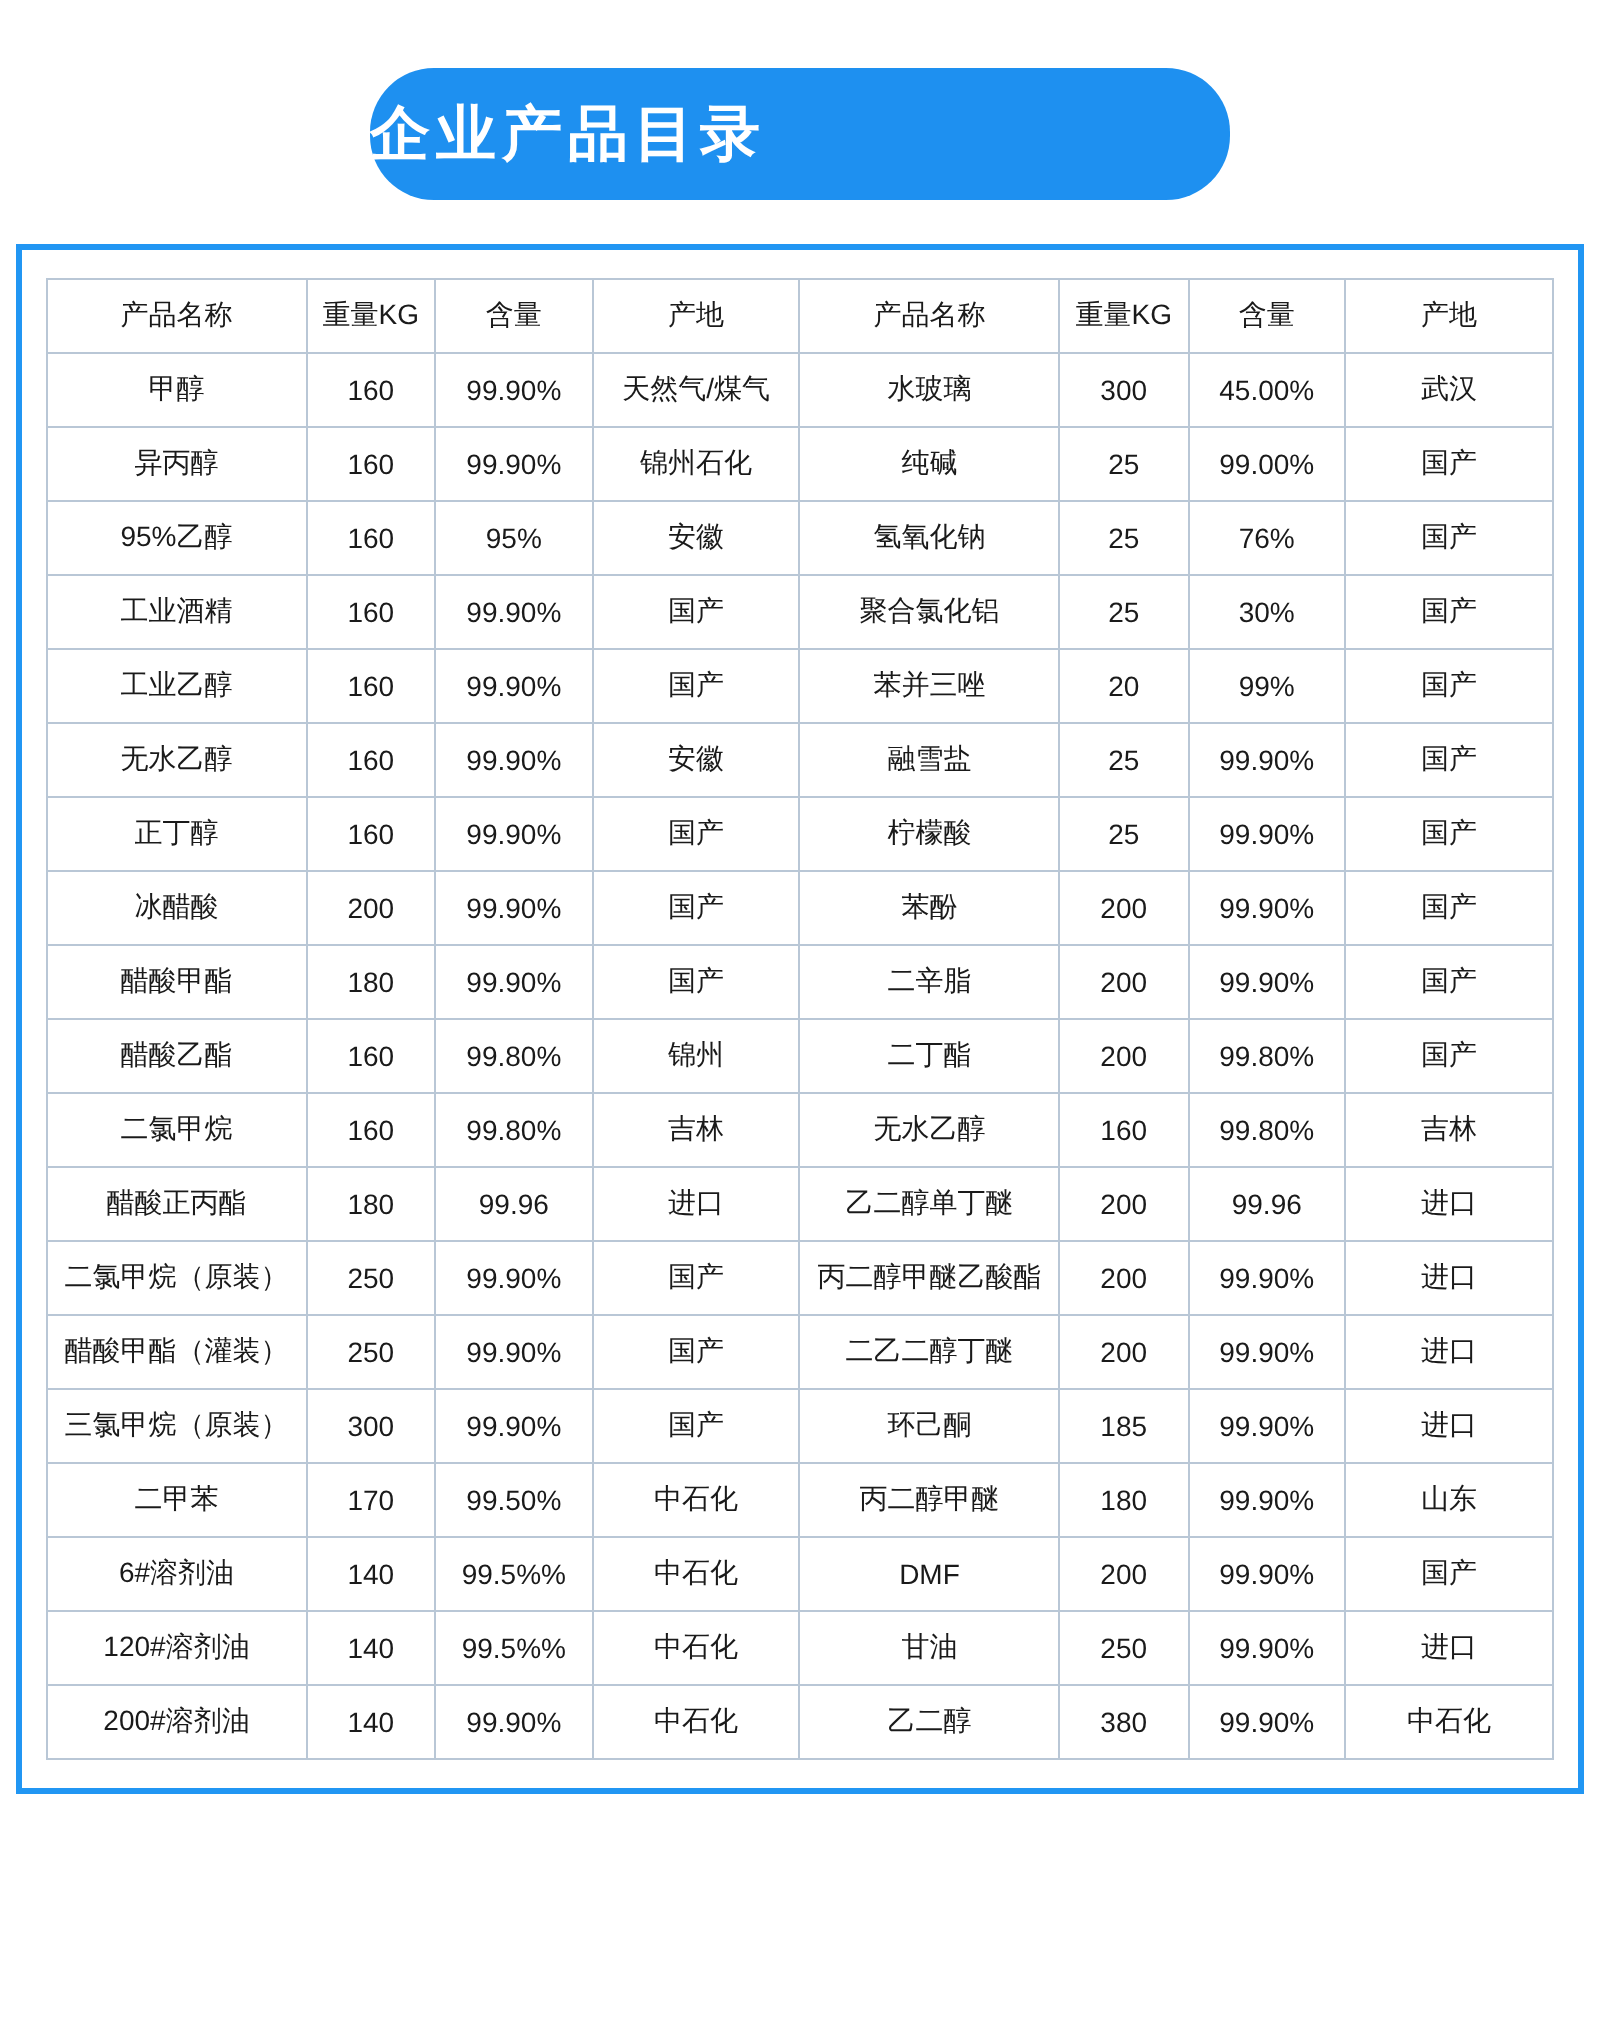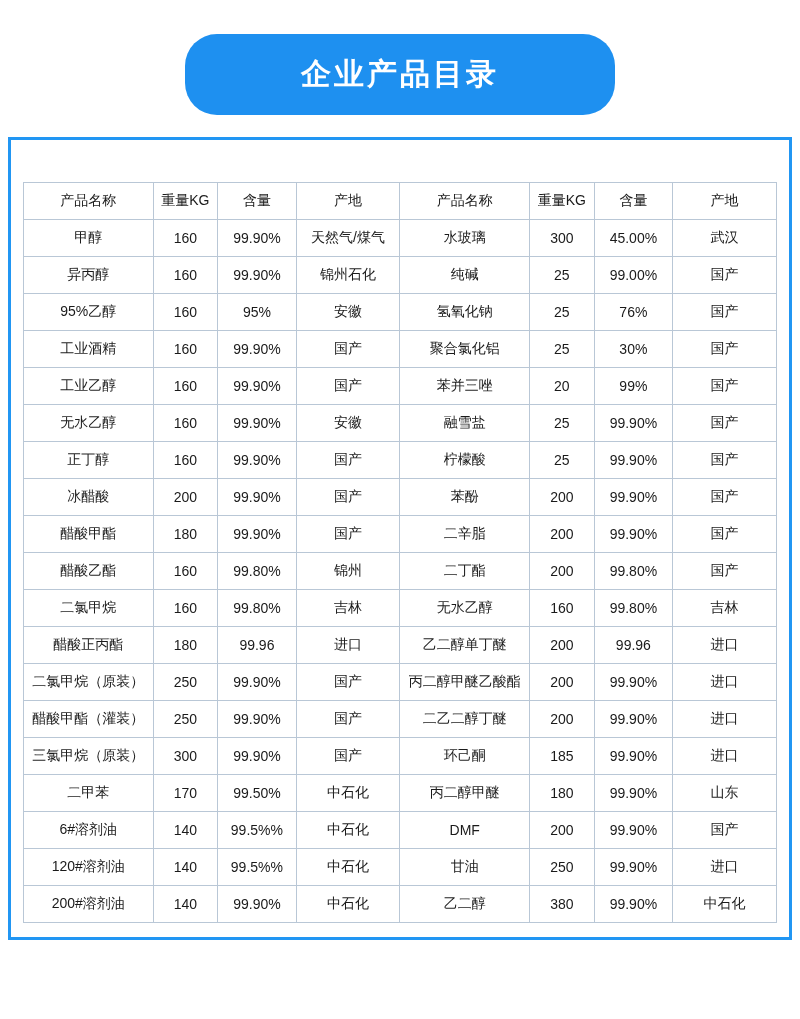--- a/index.html
+++ b/index.html
@@ -21,46 +21,45 @@
     box-sizing: border-box;
   }
   
   .header-wrap {
     padding-top: 34px;
     display: flex;
     justify-content: center;
   }
   .header-banner {
     width: 430px;
-    height: 81px;
+    height: 66px;
     background: #1e90f0;
     border-radius: 32px;
     display: flex;
     align-items: center;
-    justify-content: center;
+    justify-content: flex-start;
   }
   .header-title {
     color: #ffffff;
     font-size: 30px;
     font-weight: bold;
     letter-spacing: 3px;
   }
   
   .table-frame {
     margin: 22px 8px 0 8px;
     border: 3px solid #2196f3;
     padding: 14px 12px;
     box-sizing: border-box;
     background: #ffffff;
   }
   table.product-table {
     width: 100%;
     border-collapse: collapse;
     table-layout: fixed;
-    margin-top: 28px;
   }
   table.product-table th,
   table.product-table td {
     border: 1px solid #b9c7d6;
     height: 36px;
     text-align: center;
     vertical-align: middle;
     font-size: 14px;
     color: #1a1a1a;
     padding: 0 2px;

